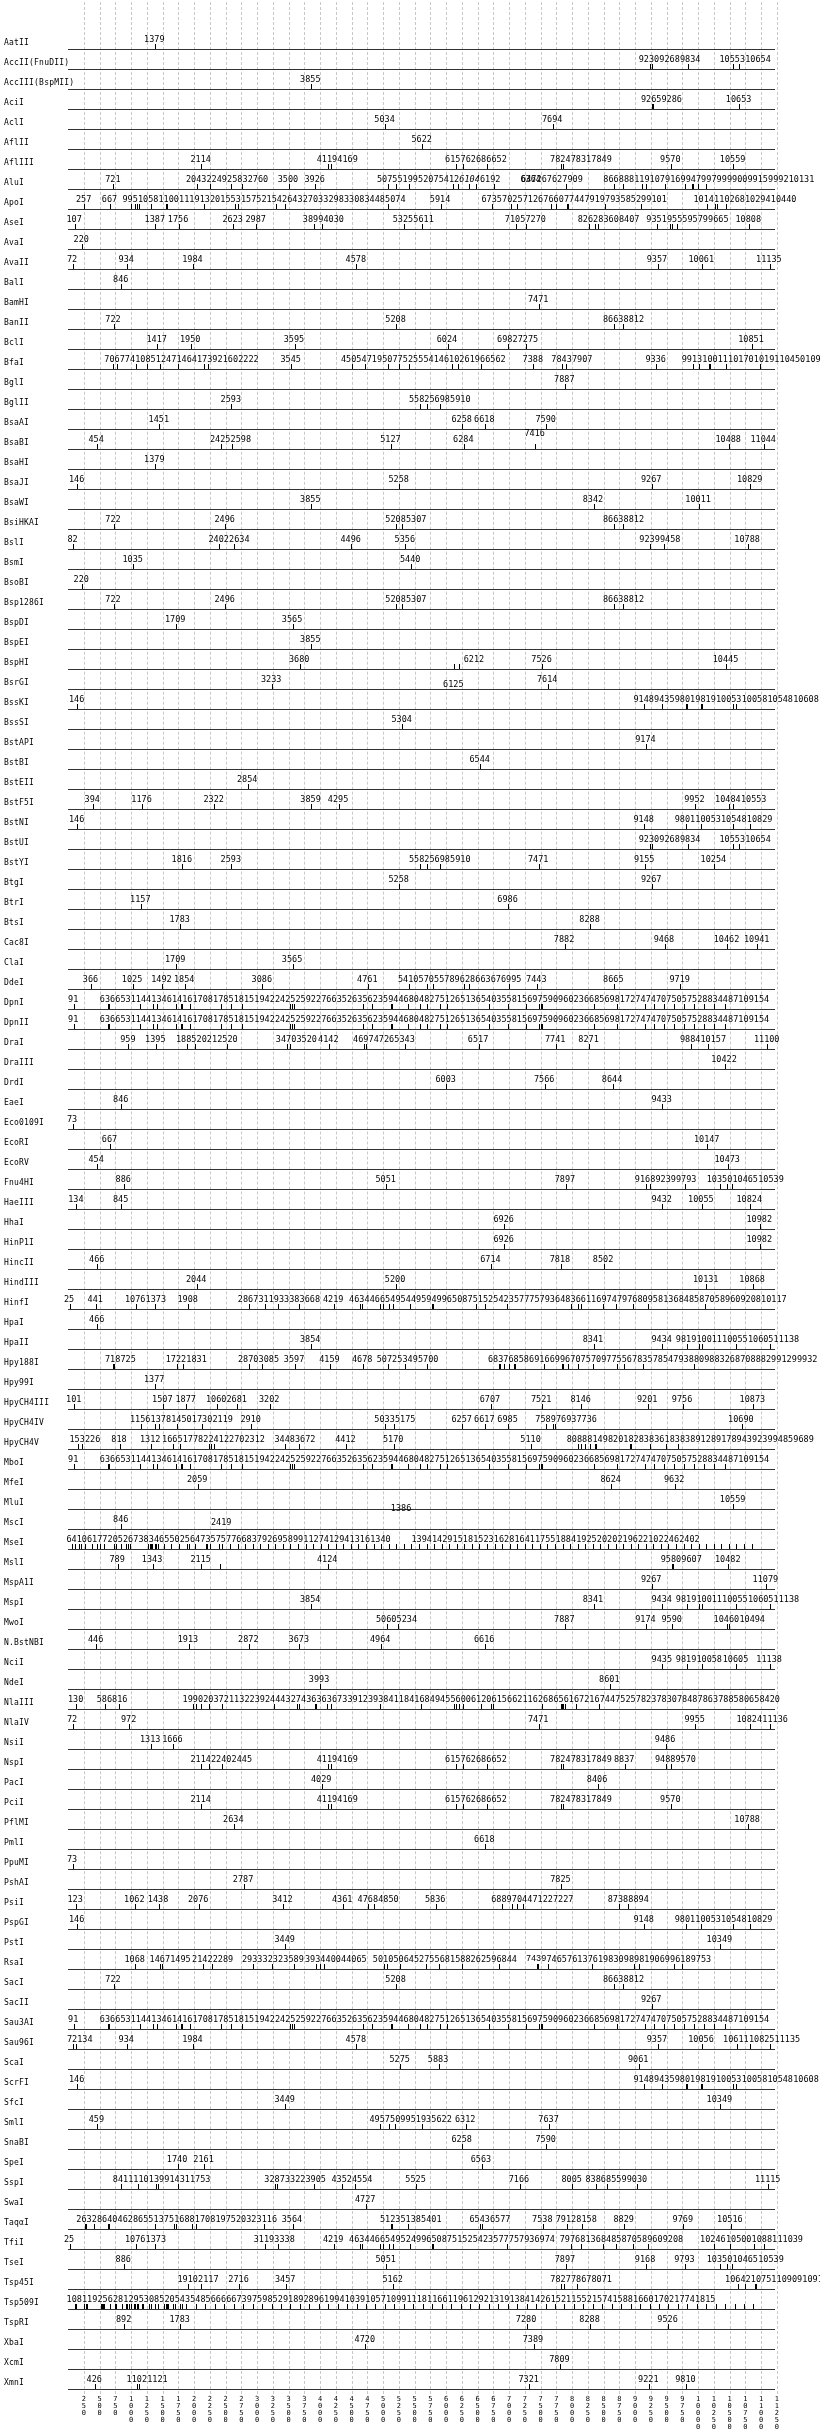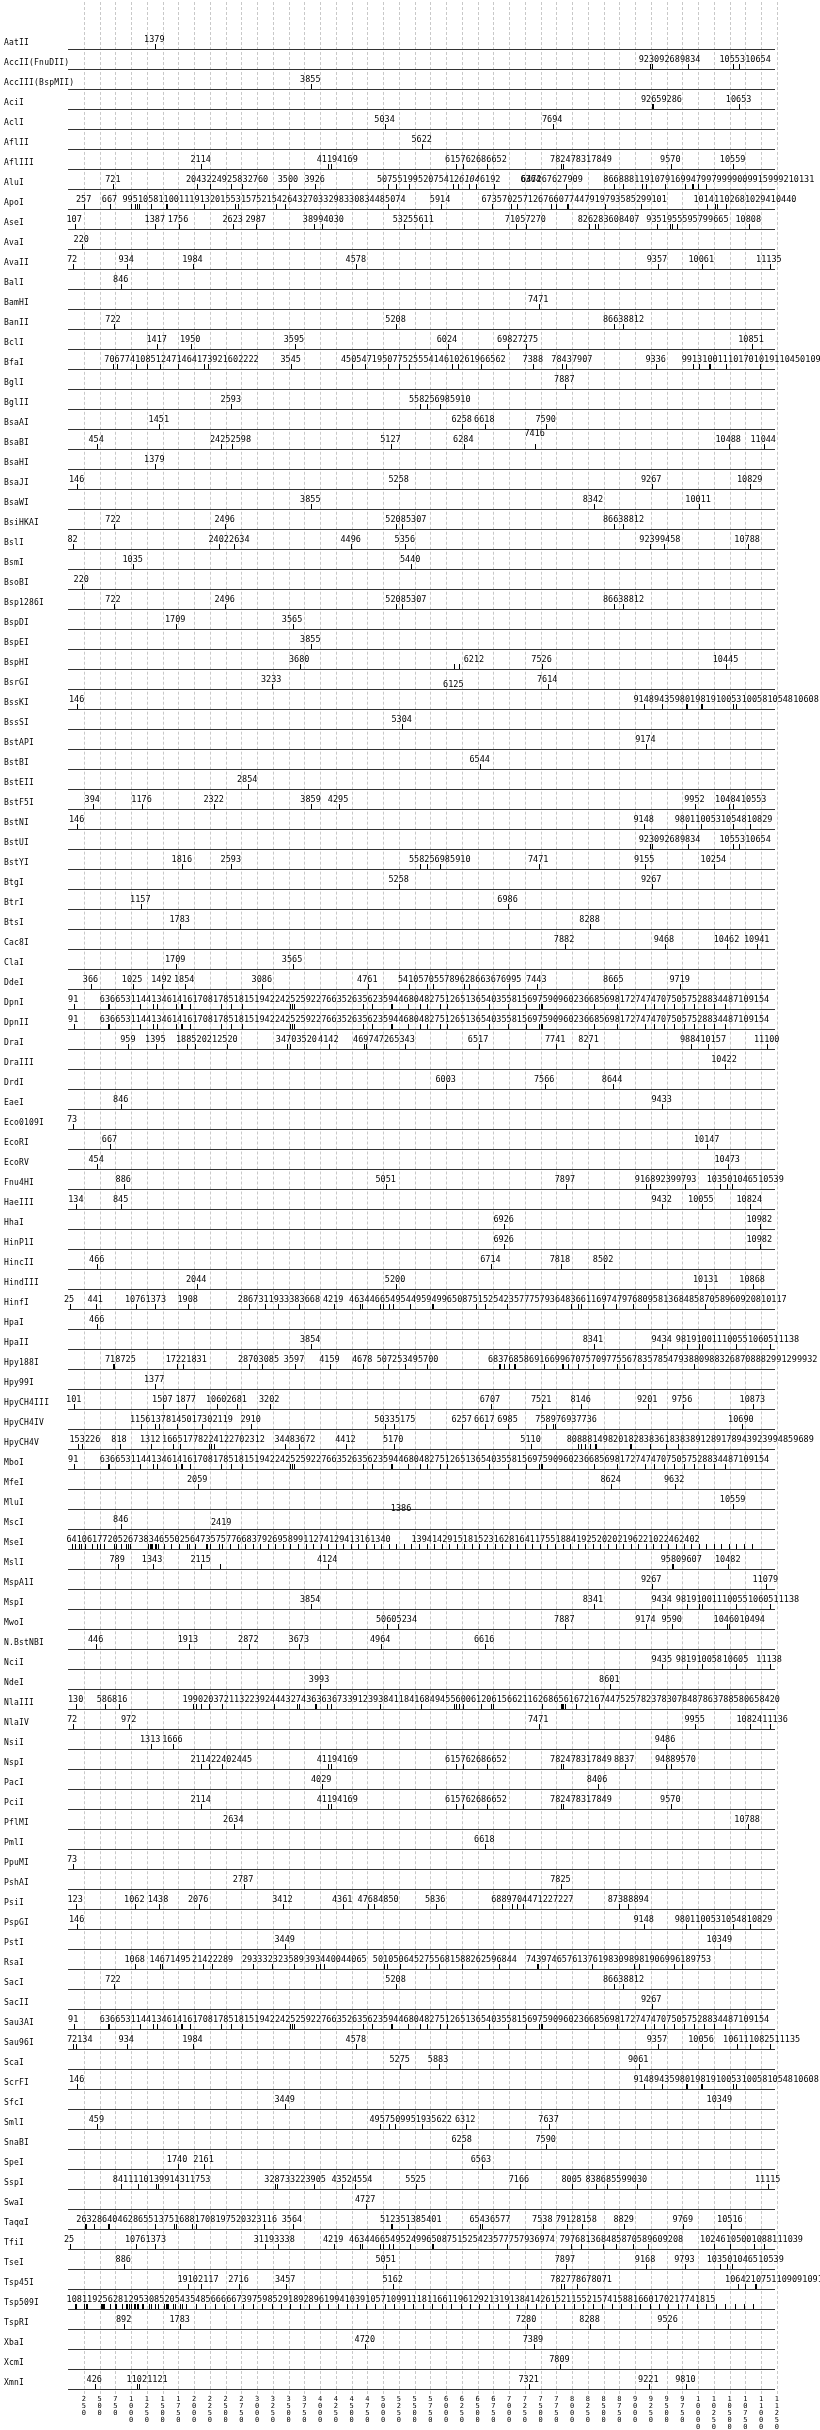--- a/index.html
+++ b/index.html
@@ -1884,21 +1884,21 @@
     <div class="poslabel" style="left: 305px; top: 1955px;">3934</div>
     <div class="poslabel" style="left: 325.6px; top: 1955px;">4004</div>
     <div class="poslabel" style="left: 346.2px; top: 1955px;">4065</div>
     <div class="poslabel" style="left: 372.8px; top: 1955px;">5010</div>
     <div class="poslabel" style="left: 393.4px; top: 1955px;">5064</div>
     <div class="poslabel" style="left: 414px; top: 1955px;">5275</div>
     <div class="poslabel" style="left: 434.6px; top: 1955px;">5681</div>
     <div class="poslabel" style="left: 455.2px; top: 1955px;">5882</div>
     <div class="poslabel" style="left: 475.8px; top: 1955px;">6259</div>
     <div class="poslabel" style="left: 496.4px; top: 1955px;">6844</div>
-    <div class="poslabel" style="left: 525.9px; top: 1955px;">7439</div>
+    <div class="poslabel" style="left: 525.9px; top: 1955px; font-family: Liberation Mono, monospace;">7439</div>
     <div class="poslabel" style="left: 546.5px; top: 1955px;">7465</div>
     <div class="poslabel" style="left: 567.1px; top: 1955px;">7613</div>
     <div class="poslabel" style="left: 587.7px; top: 1955px;">7619</div>
     <div class="poslabel" style="left: 608.3px; top: 1955px;">8309</div>
     <div class="poslabel" style="left: 628.9px; top: 1955px;">8981</div>
     <div class="poslabel" style="left: 649.5px; top: 1955px;">9069</div>
     <div class="poslabel" style="left: 670.1px; top: 1955px;">9618</div>
     <div class="poslabel" style="left: 690.7px; top: 1955px;">9753</div>
     <div class="enzyme-name" style="top: 1978px;">SacI</div>
     <div class="row-line" style="left: 68px; width: 707px; top: 1989px;"></div>

